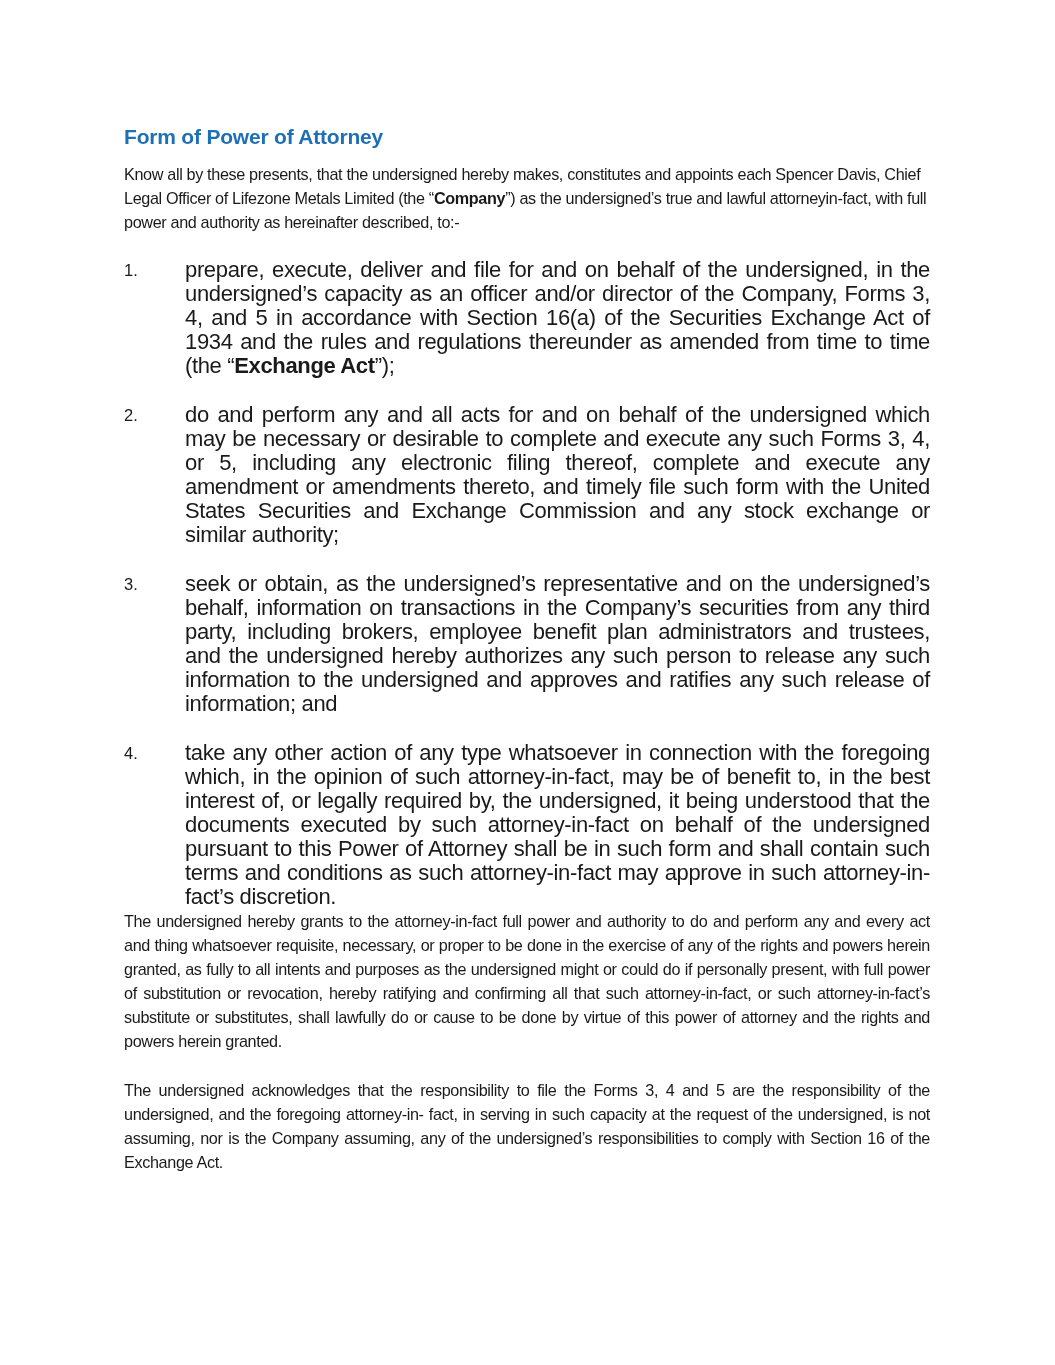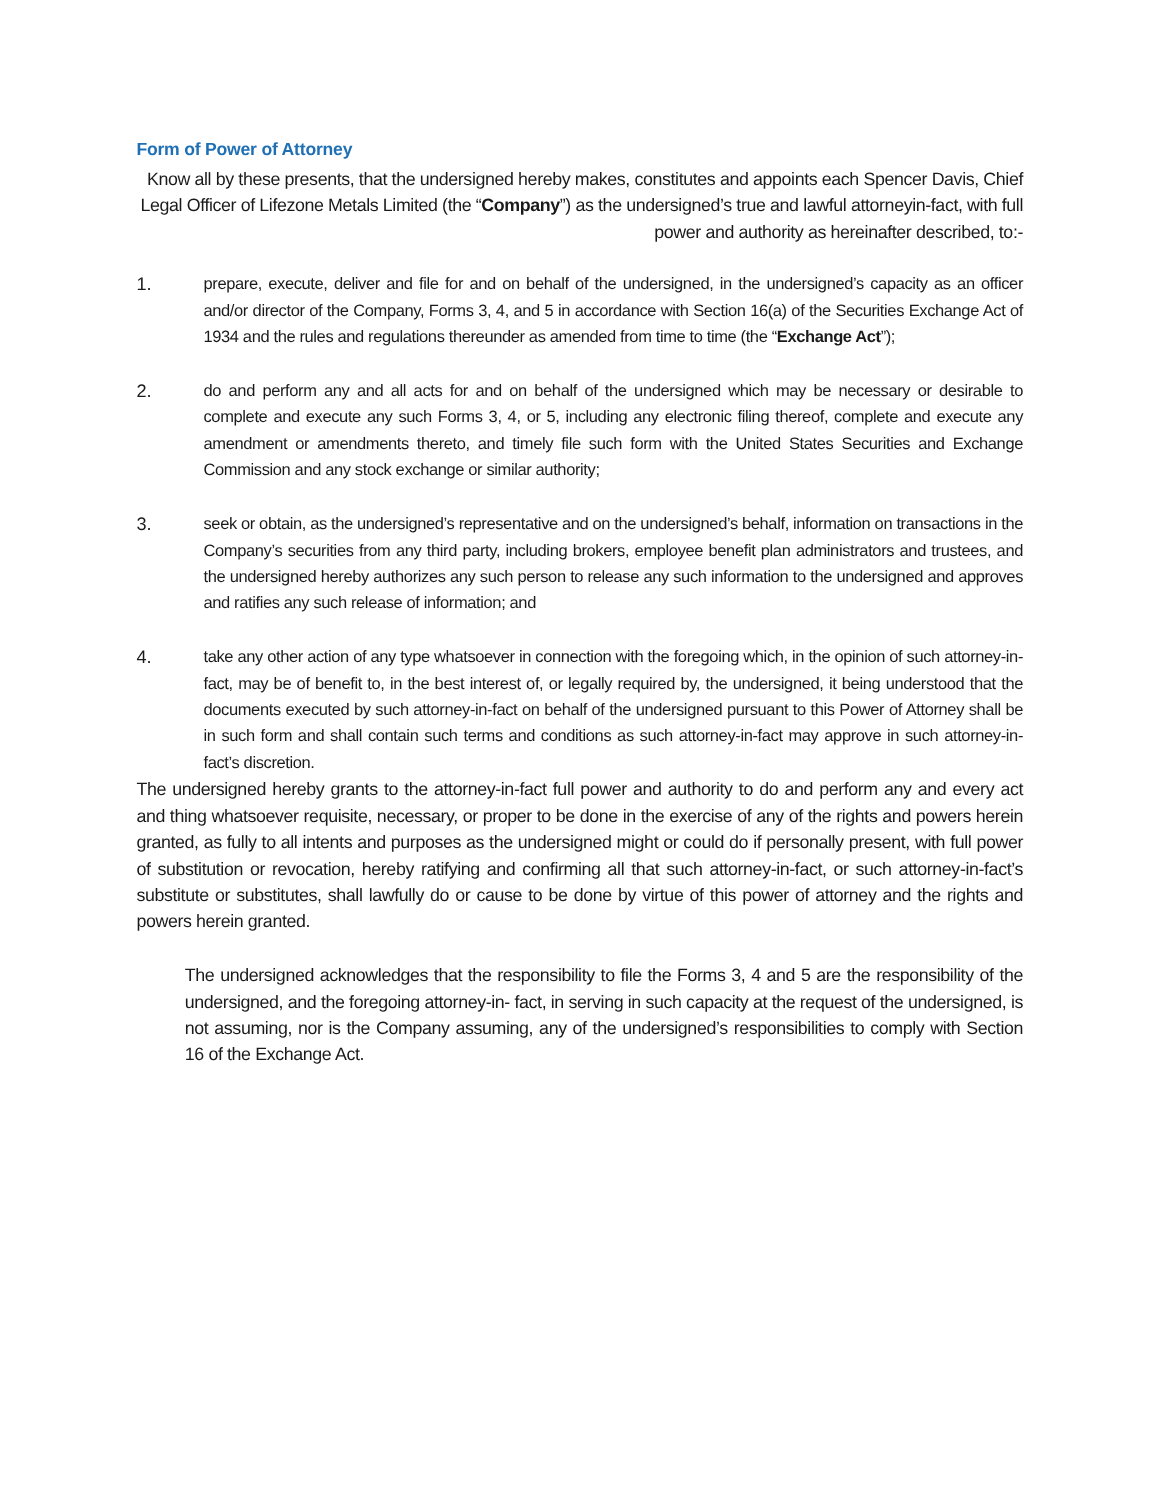--- a/index.html
+++ b/index.html
@@ -17,34 +17,34 @@
     }
     .page {
       position: absolute;
       left: 124px;
       top: 126px;
       width: 806px;
     }
     .title {
       color: #1f6fb5;
       font-weight: bold;
-      font-size: 16px;
+      font-size: 21px;
       line-height: 22px;
       letter-spacing: -0.2px;
       margin: 0;
     }
     .para {
       font-size: 16.2px;
       line-height: 24px;
       letter-spacing: -0.35px;
       margin: 0;
     }
     .intro {
-      text-align: right;
-      margin-top: 3px;
+      text-align: left;
+      margin-top: 14px;
     }
     .justify {
       text-align: justify;
     }
     .list {
       margin: 0;
       padding: 0;
       list-style: none;
     }
     .list-item {
@@ -56,31 +56,30 @@
     }
     .num {
       width: 61px;
       flex: 0 0 61px;
       font-size: 16.5px;
       line-height: 24px;
       font-family: "Liberation Sans", sans-serif;
     }
     .item-text {
       flex: 1;
-      font-size: 15px;
+      font-size: 22px;
       line-height: 24px;
       letter-spacing: -0.35px;
       text-align: justify;
       margin: 0;
     }
     .closing-1 {
     }
     .closing-2 {
       margin-top: 25px;
-      margin-left: 44px;
     }
     b {
       font-weight: bold;
     }
   </style>
 </head>
 <body>
 
 <div class="page">
   <h1 class="title">Form of Power of Attorney</h1>

